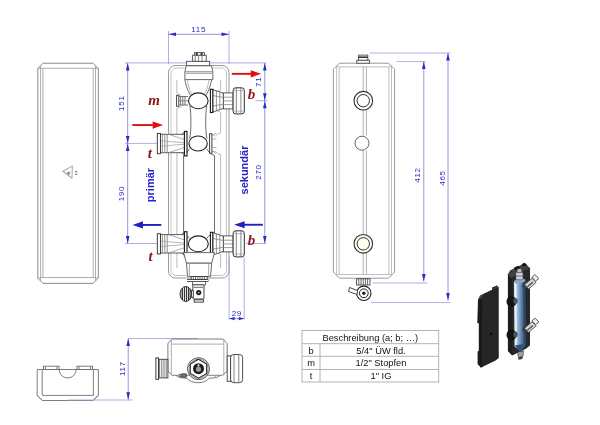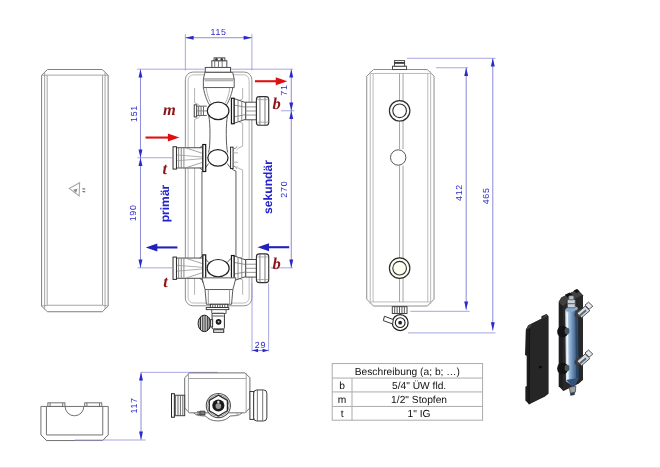--- a/index.html
+++ b/index.html
@@ -1,16 +1,16 @@
 <!DOCTYPE html>
 <html><head>
 <meta charset="utf-8">
 <style>
   html,body{margin:0;padding:0;background:#fff;}
-  #canvas{position:relative;width:600px;height:425px;background:#22c55e;overflow:hidden;
+  #canvas{position:relative;width:600px;height:425px;background:#8b5cf6;overflow:hidden;
     font-family:"Liberation Sans",sans-serif;}
   svg{position:absolute;left:0;top:0;}
   text{font-family:"Liberation Sans",sans-serif;}
   .dim{fill:#2a2ac8;font-size:8px;letter-spacing:0.7px;}
   .lbl{font-family:"Liberation Serif",serif;font-style:italic;font-weight:bold;
        font-size:15px;fill:#8c1518;}
   .flow{fill:#2323cc;font-size:11px;font-weight:bold;}
   .tbl{fill:#111;font-size:9.3px;}
 </style>
 </head>

